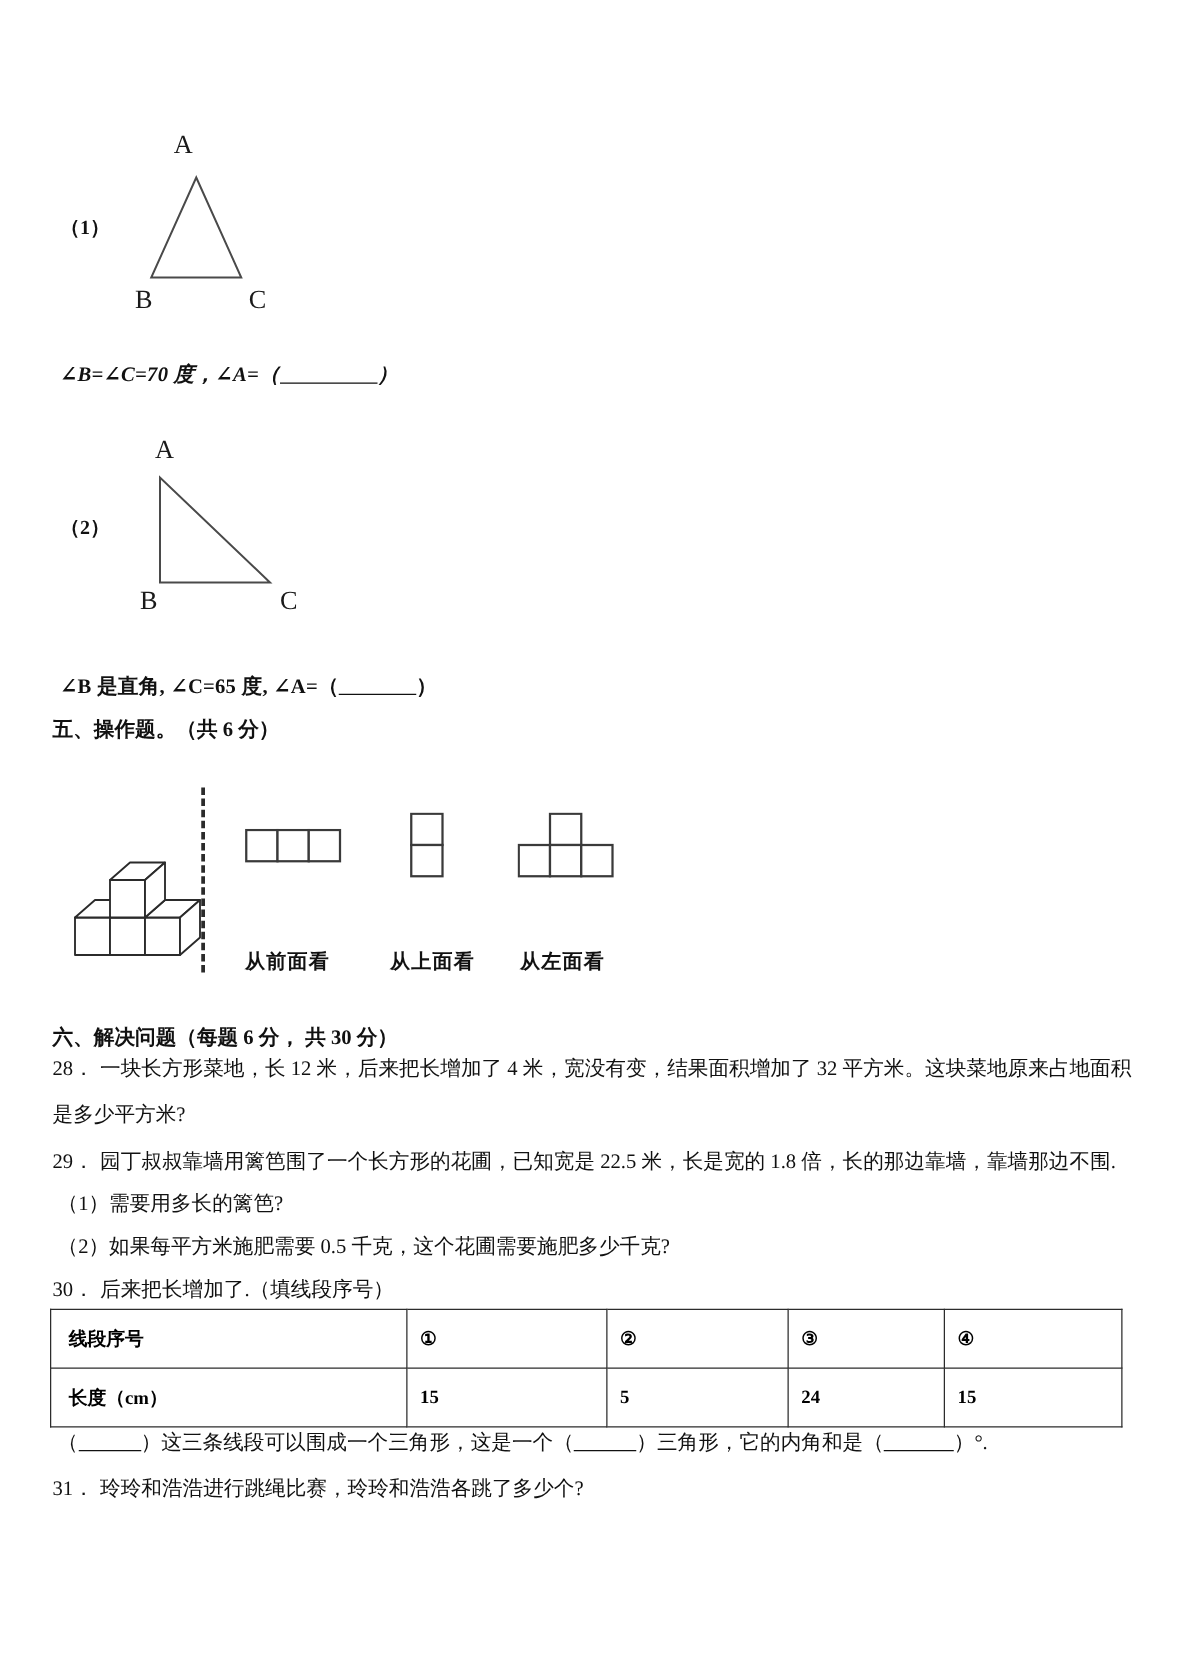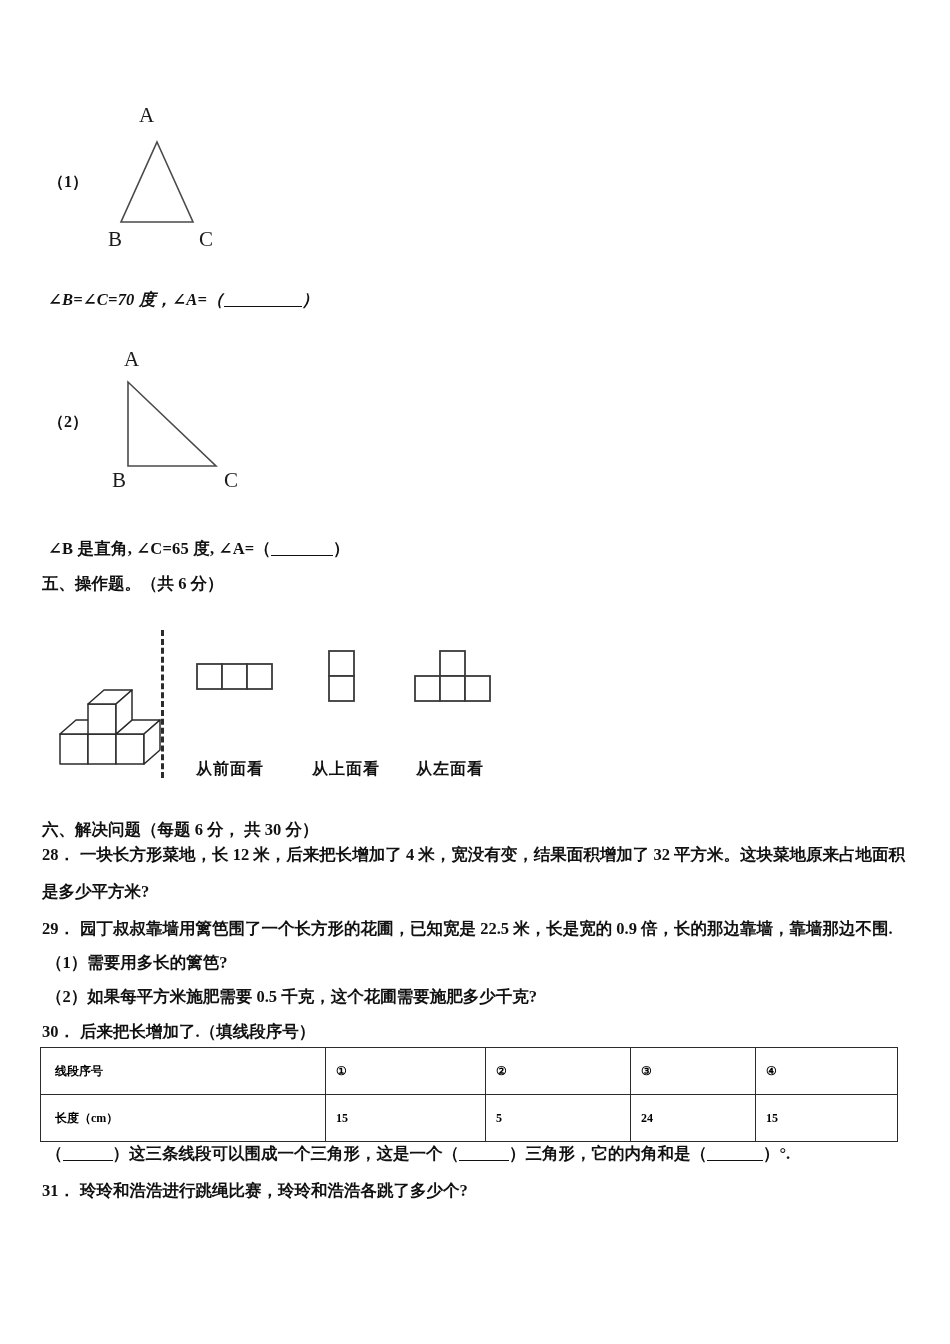--- a/index.html
+++ b/index.html
@@ -72,36 +72,36 @@
   .dashdiv {
     position: absolute;
     border-left: 3px dashed #2b2b2b;
     height: 148px;
   }
 
   
   .prob {
     position: absolute;
     font-size: 16.5px;
-    font-weight: 700;
+    font-weight: 400;
     line-height: 1.05;
   }
   .prob-wide { white-space: nowrap; }
 
   
   table.seg {
     position: absolute;
     border-collapse: collapse;
     table-layout: fixed;
   }
   table.seg td {
     border: 1.6px solid #2c2c2c;
     height: 46px;
     padding: 0 0 0 10px;
-    font-size: 12px;
+    font-size: 15px;
     font-weight: 700;
     vertical-align: middle;
     font-family: "Liberation Serif", "DejaVu Serif", serif;
   }
   table.seg td.first { padding-left: 14px; }
   .circnum { font-size: 17px; font-weight: 400; }
 </style>
 </head>
 <body>
 
@@ -205,21 +205,21 @@
   <div class="abs viewlabel cn" style="left:416px; top:759px;">从左面看</div>
 
   <div class="abs sec-head cn" style="left:42px; top:819px;">六、解决问题（每题 6 分， 共 30 分）</div>
 
   <div class="prob cn prob-wide" style="left:42px; top:846px;">
     <span>28．</span><span style="display:inline-block;width:5px;"></span><span>一块长方形菜地，长 12 米，后来把长增加了 4 米，宽没有变，结果面积增加了 32 平方米。这块菜地原来占地面积</span>
   </div>
   <div class="prob cn" style="left:42px; top:883px;">是多少平方米?</div>
 
   <div class="prob cn prob-wide" style="left:42px; top:920px;">
-    <span>29．</span><span style="display:inline-block;width:5px;"></span><span>园丁叔叔靠墙用篱笆围了一个长方形的花圃，已知宽是 22.5 米，长是宽的 0.9 倍，长的那边靠墙，靠墙那边不围.</span>
+    <span>29．</span><span style="display:inline-block;width:5px;"></span><span>园丁叔叔靠墙用篱笆围了一个长方形的花圃，已知宽是 22.5 米，长是宽的 1.8 倍，长的那边靠墙，靠墙那边不围.</span>
   </div>
   <div class="prob cn" style="left:46px; top:954px;">（1）需要用多长的篱笆?</div>
   <div class="prob cn" style="left:46px; top:988px;">（2）如果每平方米施肥需要 0.5 千克，这个花圃需要施肥多少千克?</div>
 
   <div class="prob cn" style="left:42px; top:1023px;">
     <span>30．</span><span style="display:inline-block;width:5px;"></span><span>后来把长增加了.（填线段序号）</span>
   </div>
 
   <table class="seg" style="left:40px; top:1047px; width:857px;">
     <colgroup>

